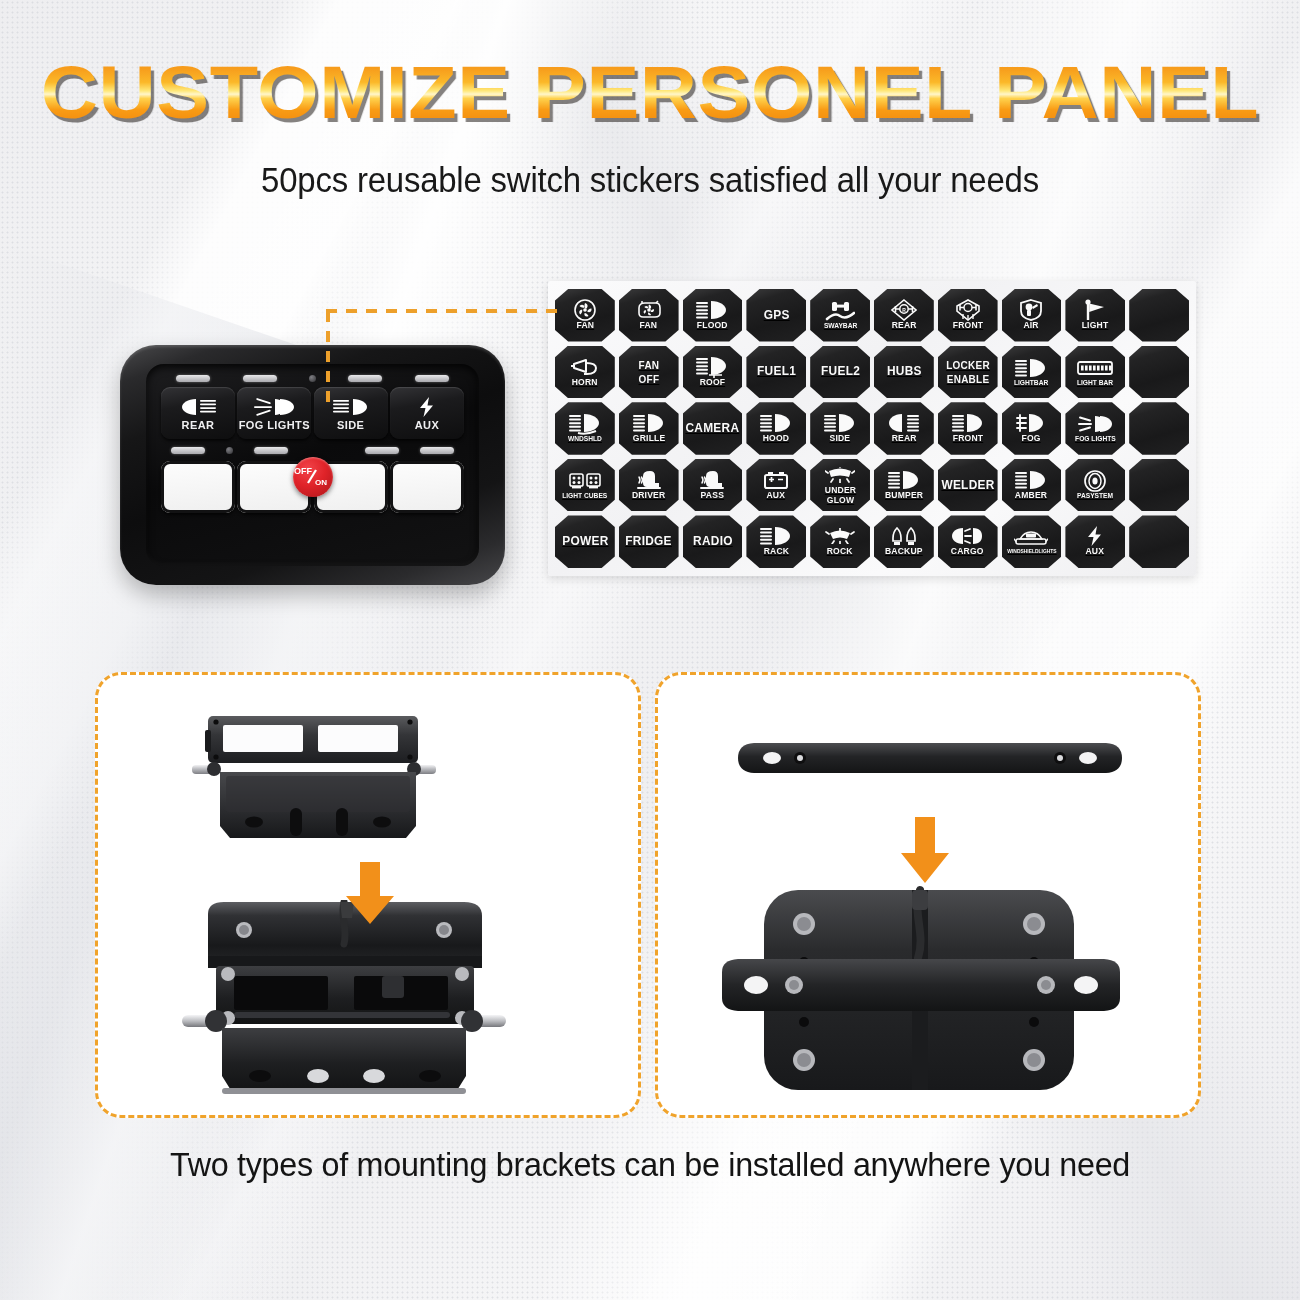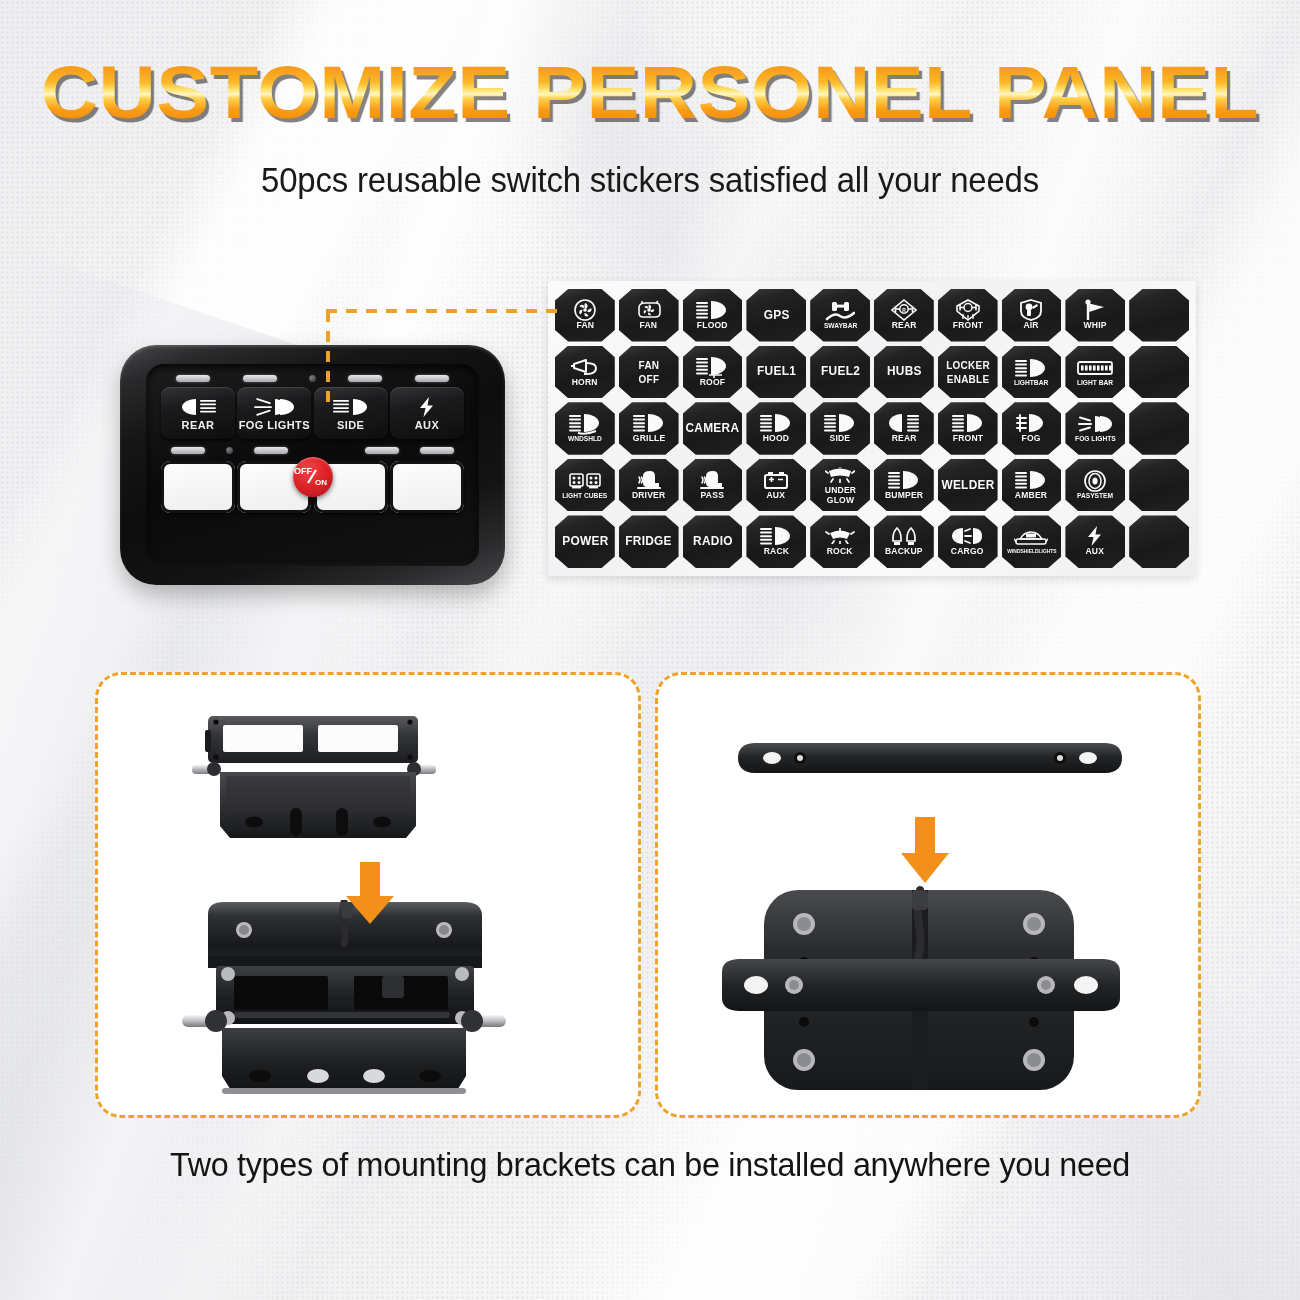--- a/index.html
+++ b/index.html
@@ -158,20 +158,21 @@
     width: 100%; height: 100%;
   }
   .sticker {
     background: linear-gradient(163deg,#3c3c3d 0%,#232324 22%,#19191a 60%,#212122 100%);
     border-radius: 4px;
     clip-path: polygon(22% 0,78% 0,100% 22%,100% 78%,78% 100%,22% 100%,0 78%,0 22%);
     display: flex; flex-direction: column;
     align-items: center; justify-content: center;
     position: relative;
     overflow: hidden;
+    text-decoration: underline;
   }
   .sticker .s-icon {
     height: 20px; width: 100%;
     display: flex; align-items: center; justify-content: center;
     margin-bottom: 1px;
   }
   .sticker .s-label {
     color: #fafafa;
     font-size: 9px;
     font-weight: 700;
@@ -417,21 +418,21 @@
         <span class="s-label">AIR</span>
       </div>
       <div class="sticker">
         <span class="s-icon">
           <svg width="24" height="22" viewBox="0 0 24 22">
             <circle cx="5" cy="3" r="2.6" fill="#fafafa"></circle>
             <rect x="3.8" y="4" width="2.4" height="17" fill="#fafafa"></rect>
             <path d="M6.2 4.5 L21 8 L6.2 13 Z" fill="#fafafa"></path>
           </svg>
         </span>
-        <span class="s-label">WHIP</span>
+        <span class="s-label">LIGHT</span>
       </div>
       <div class="sticker blank"></div>
       <div class="sticker">
         <span class="s-icon">
           <svg width="30" height="20" viewBox="0 0 30 20">
             <path d="M4 7 L16 3 L16 15 L4 11 Z" fill="none" stroke="#fafafa" stroke-width="2" stroke-linejoin="round"></path>
             <path d="M16 6 Q26 6 26 11 Q26 17 17 17 L14 17" fill="none" stroke="#fafafa" stroke-width="2"></path>
             <path d="M3 9 L1 9" stroke="#fafafa" stroke-width="2"></path>
           </svg>
         </span>

